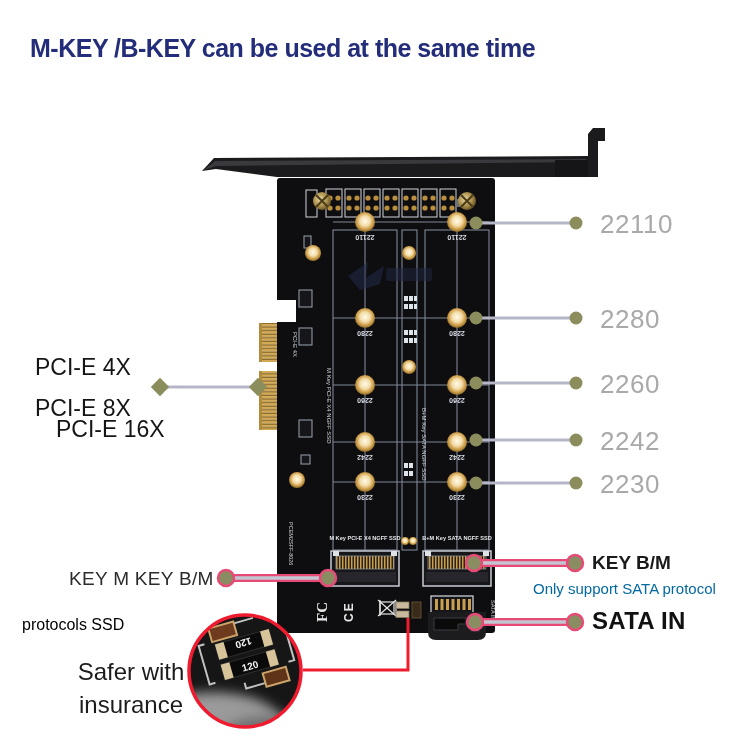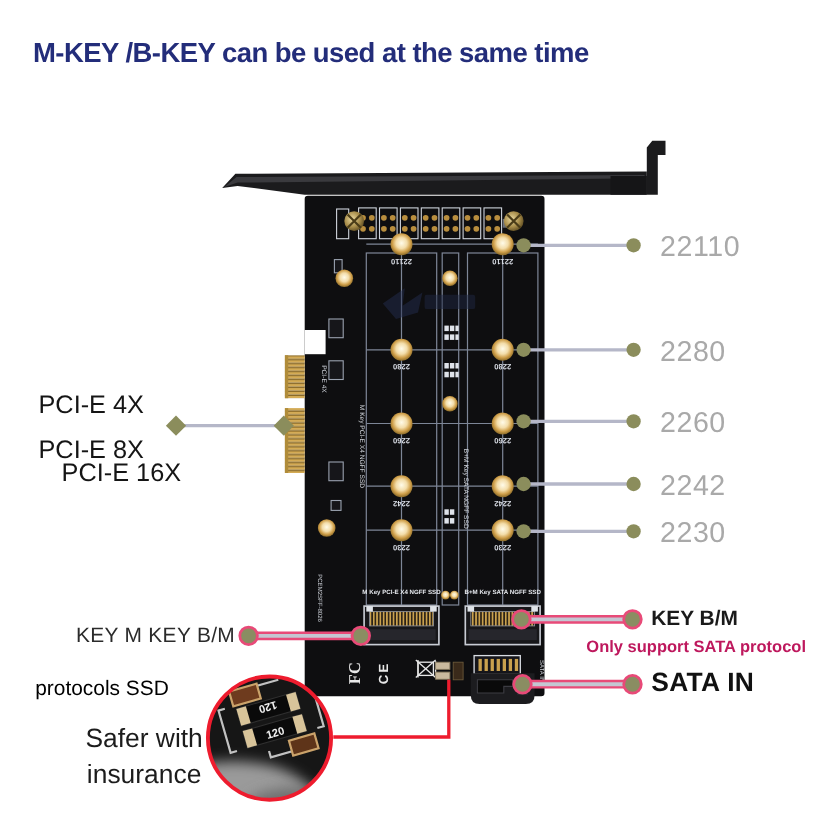--- a/index.html
+++ b/index.html
@@ -7,23 +7,23 @@
          font-family:"Liberation Sans", sans-serif;}
   #cardart{position:absolute;left:0;top:0;}
   .lbl{position:absolute;white-space:nowrap;text-align:right;}
   .title{left:30px;top:34px;font-size:25px;font-weight:bold;color:#232d7a;letter-spacing:-0.5px;}
   .port{left:35px;color:#151515;font-size:23px;font-weight:500;}
   .port.p0{top:354px;} .port.p1{top:395px;} .port.p2{top:416px;margin-left:21px;}
   .size{left:600px;color:#a9a9a9;font-size:26px;font-weight:400;letter-spacing:0.5px;}
   .size.s0{top:209px;} .size.s1{top:304px;} .size.s2{top:369px;} .size.s3{top:426px;} .size.s4{top:469px;}
   .keym-head{left:53px;top:568px;font-size:19px;font-weight:400;color:#2b2b2b;letter-spacing:0.3px;margin-left:16px;}
   .keym-l1{left:39px;top:592px;font-size:19px;color:#000;}
-  .keym-l2{left:32px;top:616px;font-size:19px;color:#000;}
+  .keym-l2{left:22px;top:616px;font-size:16px;color:#000;}
   .keybm-head{left:592px;top:552px;font-size:19px;font-weight:700;color:#1a1a1a;}
-  .keybm-note{left:533px;top:580px;font-size:15px;font-weight:700;color:#be185d;}
+  .keybm-note{left:533px;top:580px;font-size:15px;font-weight:400;color:#0369a1;}
   .satain{left:592px;top:607px;font-size:24px;font-weight:700;color:#111;letter-spacing:0.3px;}
   .insurance{left:56px;top:655px;width:150px;text-align:center;font-size:24px;color:#1c1c1c;line-height:33px;white-space:normal;}
 </style>
 </head>
 <body>
 
 <div id="stage">
 
   <svg id="cardart" width="750" height="750" viewBox="0 0 750 750">
     <defs>

